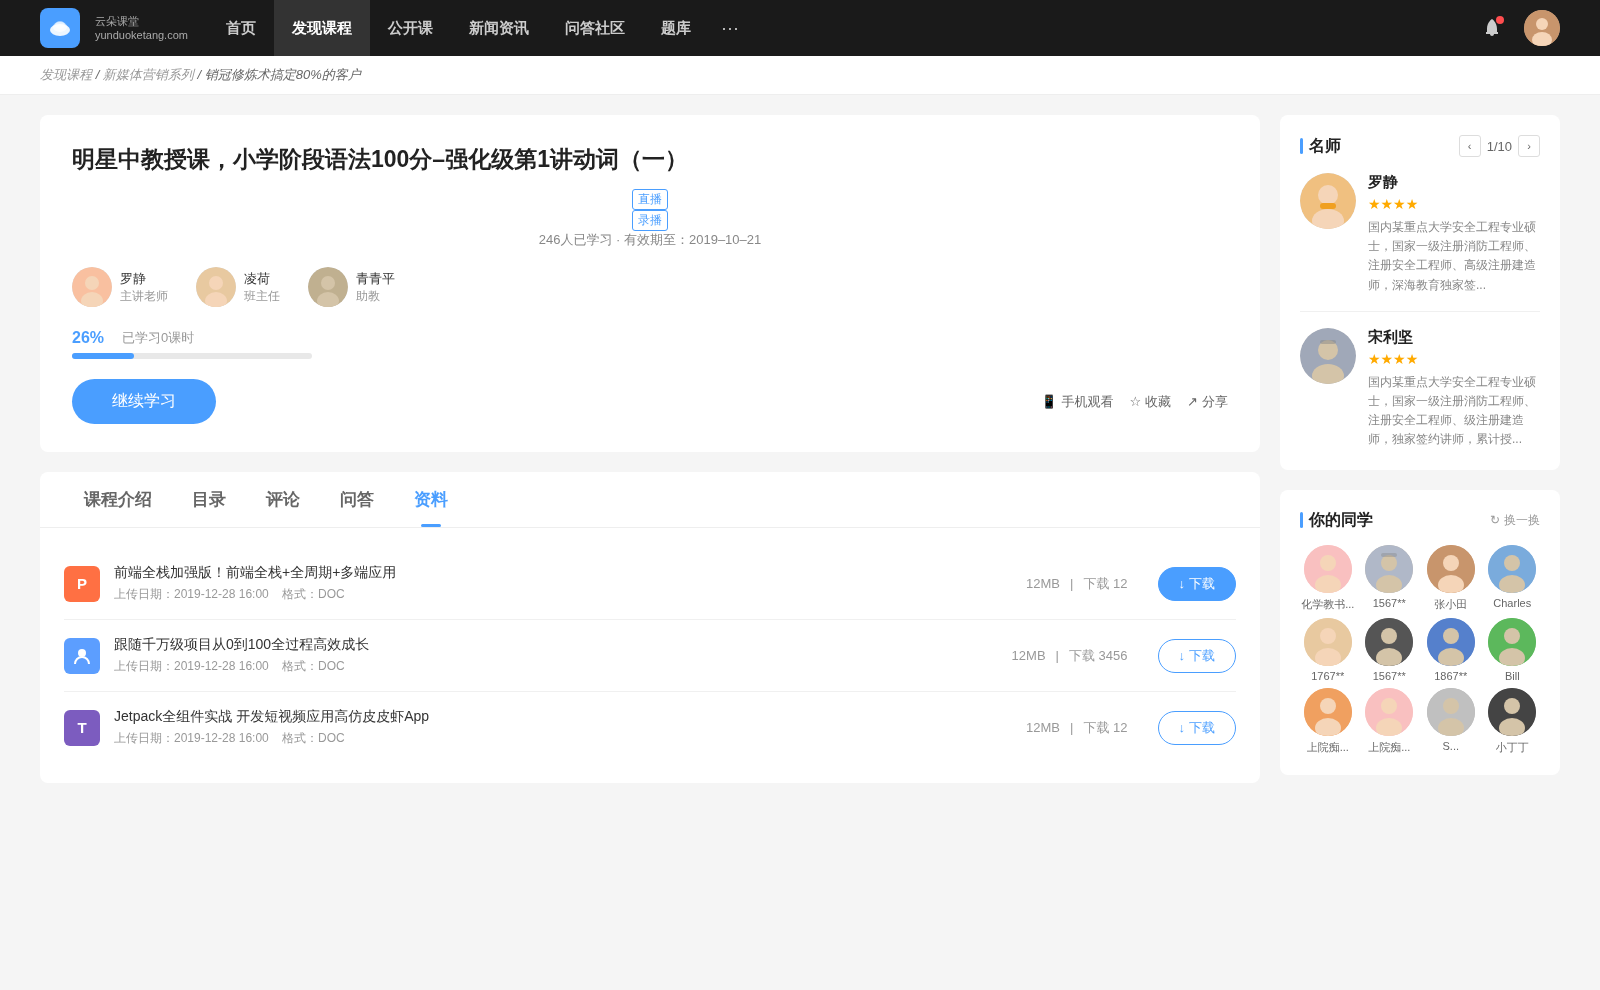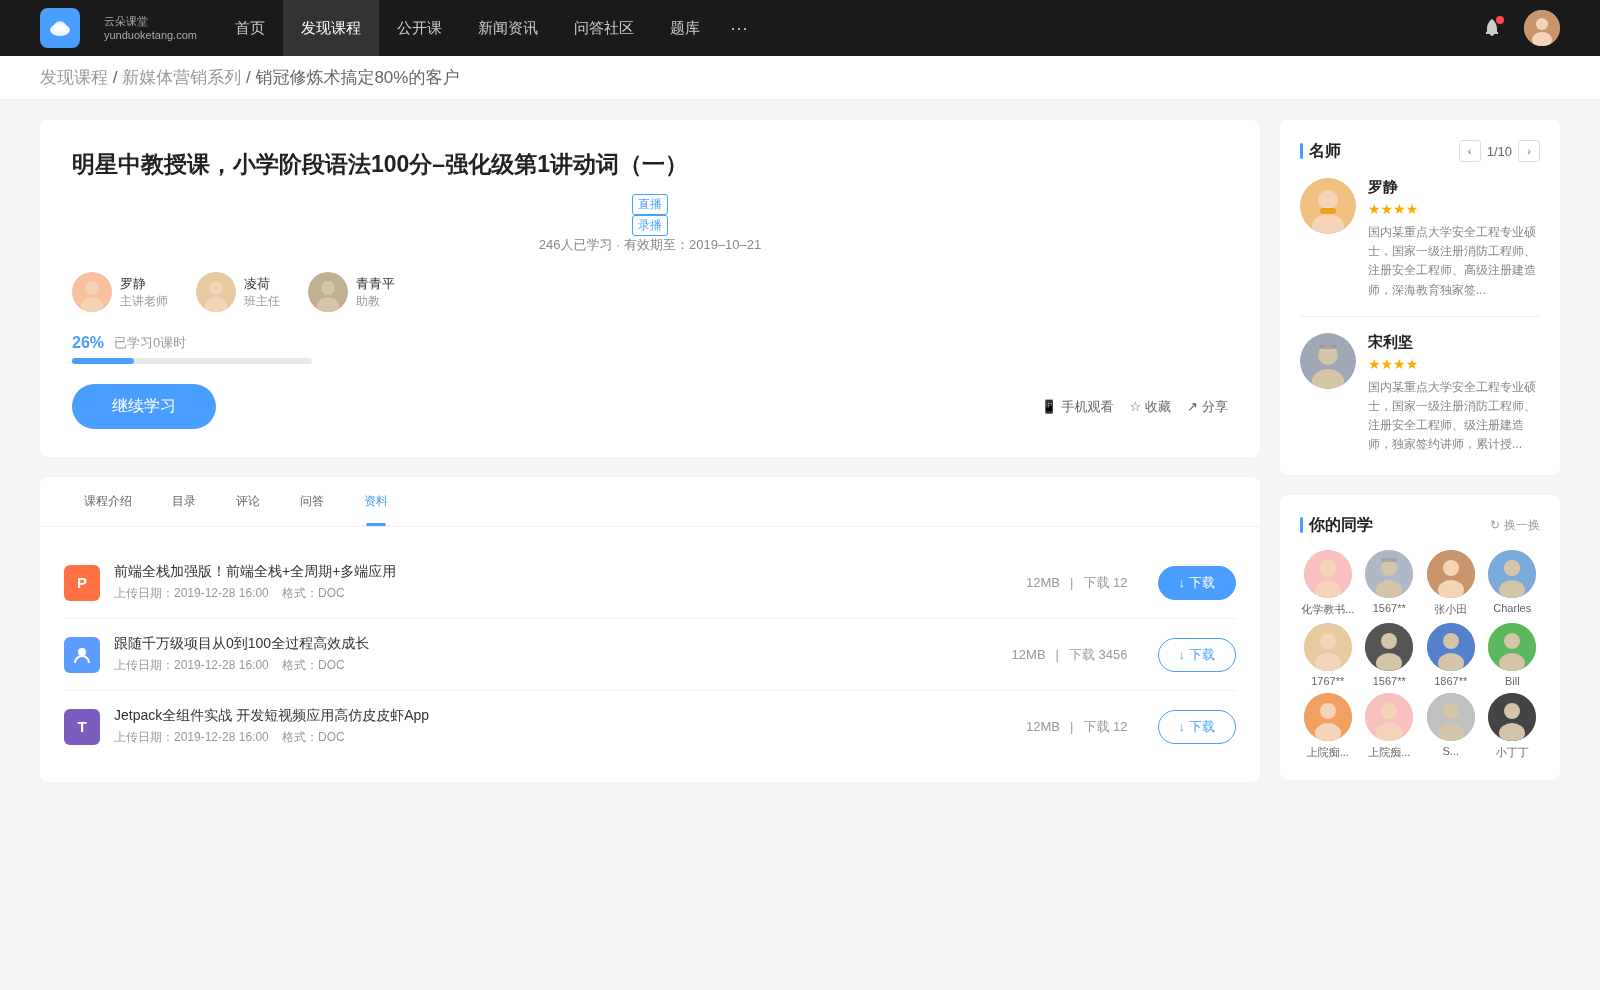--- a/index.html
+++ b/index.html
@@ -1,35 +1,35 @@
 <!DOCTYPE html>
 <html><head>
   <meta charset="utf-8">
   <style>
     * { box-sizing: border-box; margin: 0; padding: 0; }
     body { font-family: -apple-system, BlinkMacSystemFont, 'PingFang SC', 'Microsoft YaHei', sans-serif; background: #f5f5f5; font-size: 14px; color: #333; }
 
     
     .navbar { background: #1a1a1a; height: 56px; display: flex; align-items: center; padding: 0 40px; gap: 0; }
-    .logo { display: flex; align-items: center; gap: 24px; margin-right: 20px; }
+    .logo { display: flex; align-items: center; gap: 15px; margin-right: 20px; }
     .logo-icon { width: 40px; height: 40px; background: #4a9eff; border-radius: 8px; display: flex; align-items: center; justify-content: center; }
     .logo-icon svg { width: 28px; height: 28px; }
     .logo-text { color: white; font-size: 13px; line-height: 1.2; }
     .nav-items { display: flex; align-items: center; flex: 1; }
-    .nav-item { color: #ccc; padding: 0 18px; height: 56px; display: flex; align-items: center; cursor: pointer; font-size: 15px; }
+    .nav-item { color: #ccc; padding: 0 18px; height: 56px; display: flex; align-items: center; cursor: pointer; font-size: 15px; font-weight: bold; }
     .nav-item.active { color: white; background: #333; }
     .nav-more { color: #ccc; padding: 0 12px; font-size: 18px; cursor: pointer; height: 56px; display: flex; align-items: center; }
     .nav-right { display: flex; align-items: center; gap: 16px; margin-left: auto; }
     .bell-btn { position: relative; width: 32px; height: 32px; display: flex; align-items: center; justify-content: center; cursor: pointer; }
     .bell-dot { position: absolute; top: 4px; right: 4px; width: 8px; height: 8px; background: #ff4d4f; border-radius: 50%; }
     .avatar-btn { width: 36px; height: 36px; border-radius: 50%; background: #c8a080; overflow: hidden; cursor: pointer; display: flex; align-items: center; justify-content: center; }
     .avatar-btn svg { width: 36px; height: 36px; }
 
     
-    .breadcrumb { background: white; padding: 10px 40px; font-size: 17px; color: #999; border-bottom: 1px solid #eee; }
+    .breadcrumb { background: white; padding: 10px 40px; font-size: 13px; color: #999; border-bottom: 1px solid #eee; font-style: italic; }
     .breadcrumb a { color: #999; text-decoration: none; }
     .breadcrumb span { color: #666; }
 
     
     .main-layout { display: flex; gap: 20px; padding: 20px 40px; max-width: 1600px; margin: 0 auto; }
 
     
     .left-content { flex: 1; min-width: 0; }
 
     
@@ -41,36 +41,36 @@
     .badge-record { color: #4a9eff; border-color: #4a9eff; }
     .course-teachers { display: flex; gap: 28px; margin-bottom: 22px; }
     .teacher-item { display: flex; align-items: center; gap: 8px; }
     .teacher-avatar { width: 40px; height: 40px; border-radius: 50%; overflow: hidden; background: #ddd; }
     .teacher-info { font-size: 13px; }
     .teacher-name { color: #333; font-weight: 500; }
     .teacher-role { color: #999; font-size: 12px; }
 
     
     .progress-section { margin-bottom: 20px; }
-    .progress-label { display: flex; align-items: center; gap: 10px; margin-bottom: 6px; }
+    .progress-label { display: flex; align-items: center; gap: 18px; margin-bottom: 6px; }
     .progress-percent { color: #4a9eff; font-size: 16px; font-weight: bold; }
     .progress-text { color: #999; font-size: 13px; }
     .progress-bar-bg { width: 240px; height: 6px; background: #e8e8e8; border-radius: 3px; }
     .progress-bar-fill { height: 100%; background: #4a9eff; border-radius: 3px; }
 
     
     .action-row { display: flex; align-items: center; gap: 16px; }
     .btn-continue { background: #4a9eff; color: white; border: none; border-radius: 24px; padding: 12px 40px; font-size: 16px; cursor: pointer; font-weight: 500; }
     .action-extras { margin-left: auto; display: flex; gap: 16px; }
     .action-extra-btn { display: flex; align-items: center; gap: 4px; color: #666; cursor: pointer; font-size: 13px; background: none; border: none; }
 
     
     .tabs-card { background: white; border-radius: 8px; }
     .tabs-header { display: flex; border-bottom: 1px solid #eee; padding: 0 24px; }
-    .tab-item { padding: 16px 20px; font-size: 12px; cursor: pointer; color: #666; position: relative; }
+    .tab-item { padding: 16px 20px; font-size: 17px; cursor: pointer; color: #666; position: relative; font-weight: bold; }
     .tab-item.active { color: #4a9eff; }
     .tab-item.active::after { content: ''; position: absolute; bottom: 0; left: 50%; transform: translateX(-50%); width: 20px; height: 3px; background: #4a9eff; border-radius: 2px; }
     .tab-content { padding: 20px 24px; }
 
     
     .resource-item { display: flex; align-items: center; padding: 16px 0; border-bottom: 1px solid #f0f0f0; gap: 14px; }
     .resource-item:last-child { border-bottom: none; }
     .resource-icon { width: 36px; height: 36px; border-radius: 6px; display: flex; align-items: center; justify-content: center; font-size: 15px; font-weight: bold; color: white; flex-shrink: 0; }
     .resource-icon-p { background: #ff7043; }
     .resource-icon-u { background: #5c9eff; }

